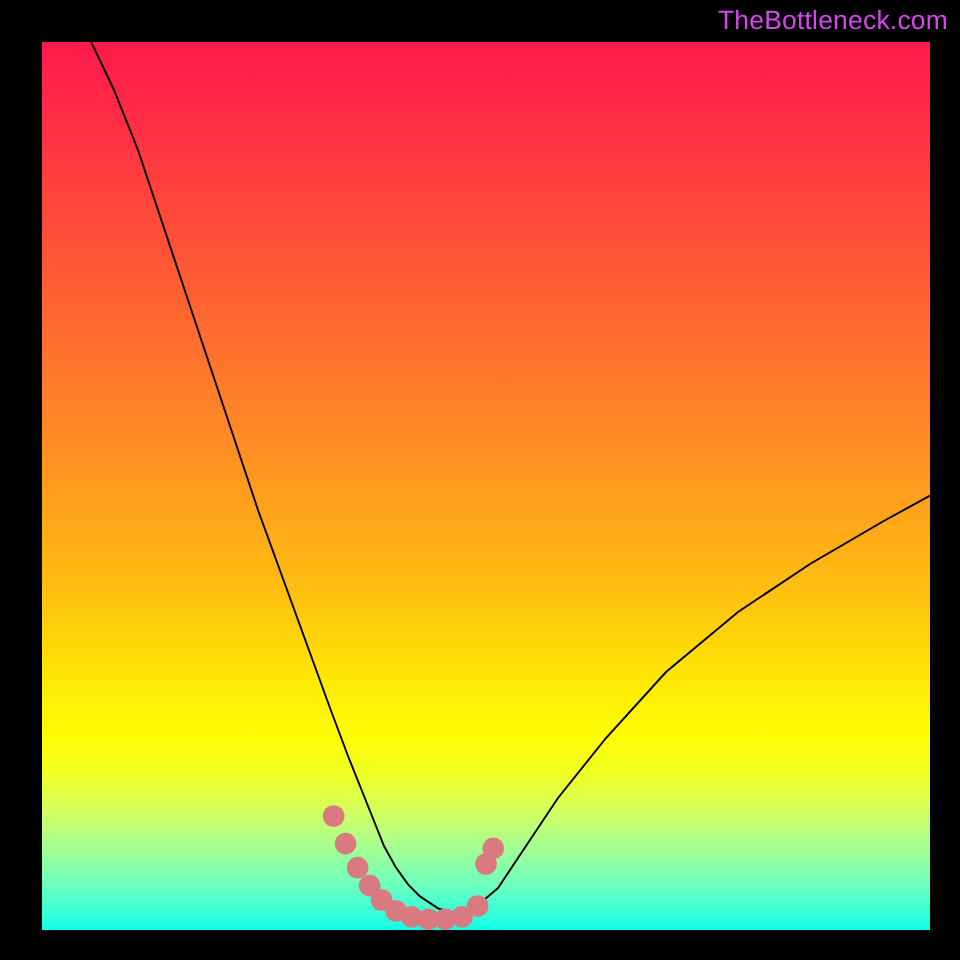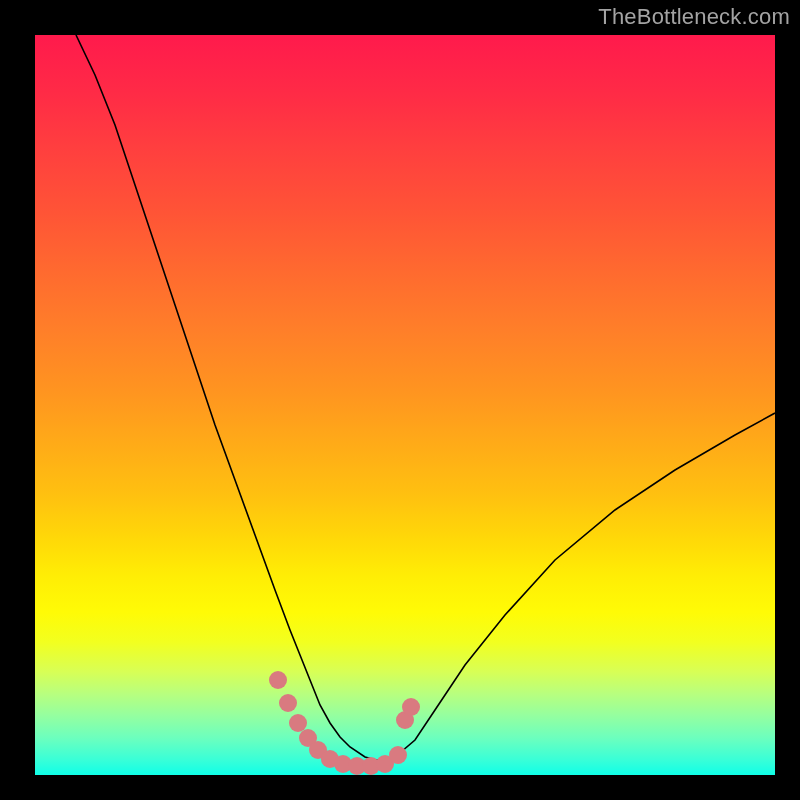--- a/index.html
+++ b/index.html
@@ -6,21 +6,21 @@
   html, body { width: 800px; height: 800px; overflow: hidden; }
   body {
     background: #000;
     position: relative;
     font-family: Arial, Helvetica, sans-serif;
   }
   .watermark {
     position: absolute;
     top: 4px;
     right: 10px;
-    color: #a3a3a3;
+    color: #d946ef;
     font-size: 22px;
     font-weight: 500;
     z-index: 10;
     letter-spacing: 0.2px;
   }
   .plot-area {
     position: absolute;
     left: 35px;
     top: 35px;
     width: 740px;

